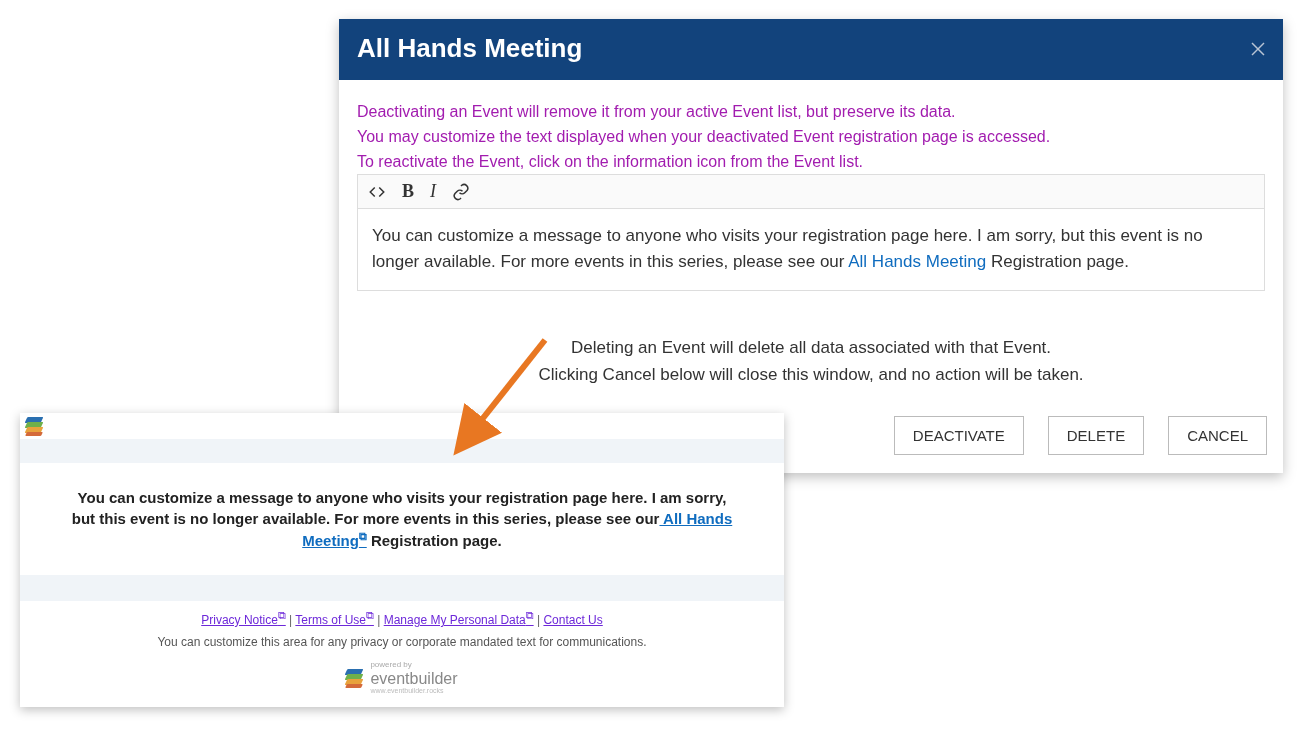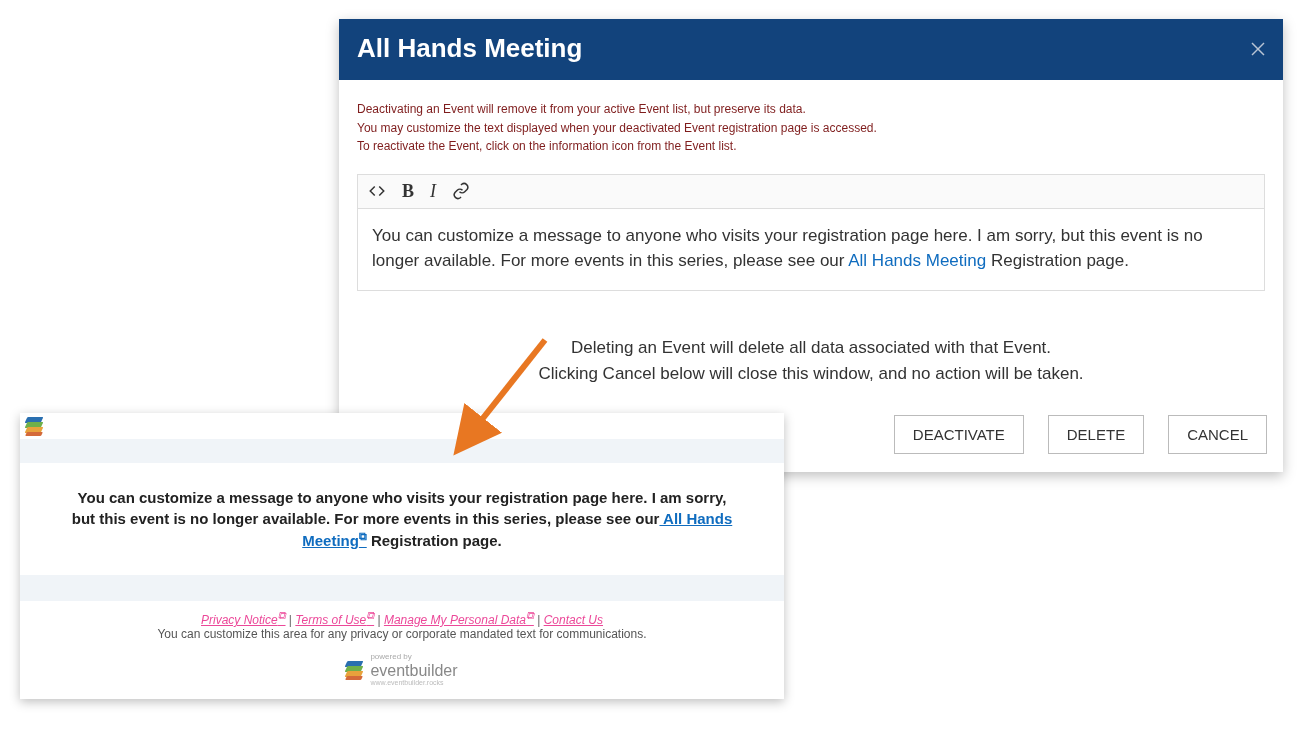--- a/index.html
+++ b/index.html
@@ -42,24 +42,23 @@
       color: #c5d0de;
       cursor: pointer;
       line-height: 1;
       background: none;
       border: none;
     }
     .modal-body {
       padding: 20px 18px 14px;
     }
     .intro-text {
-      font-size: 12px;
-      color: #7f1d1d;
+      font-size: 16px;
+      color: #a21caf;
       line-height: 1.55;
-      margin-bottom: 18px;
     }
     .intro-text div { display: block; }
 
     .editor {
       border: 1px solid #ddd;
       background: #fff;
     }
     .editor-toolbar {
       display: flex;
       align-items: center;
@@ -165,28 +164,28 @@
       font-size: 11px;
       vertical-align: super;
     }
 
     .preview-footer {
       text-align: center;
       padding: 8px 10px 12px;
       font-size: 12px;
     }
     .preview-footer .links a {
-      color: #ec4899;
+      color: #6d28d9;
       text-decoration: underline;
-      font-style: italic;
     }
     .preview-footer .links {
       color: #666;
     }
     .preview-footer .disclaimer {
+      margin-top: 8px;
       color: #555;
       font-size: 12px;
     }
     .powered {
       margin-top: 12px;
       display: flex;
       justify-content: center;
       align-items: center;
       gap: 6px;
       color: #888;

